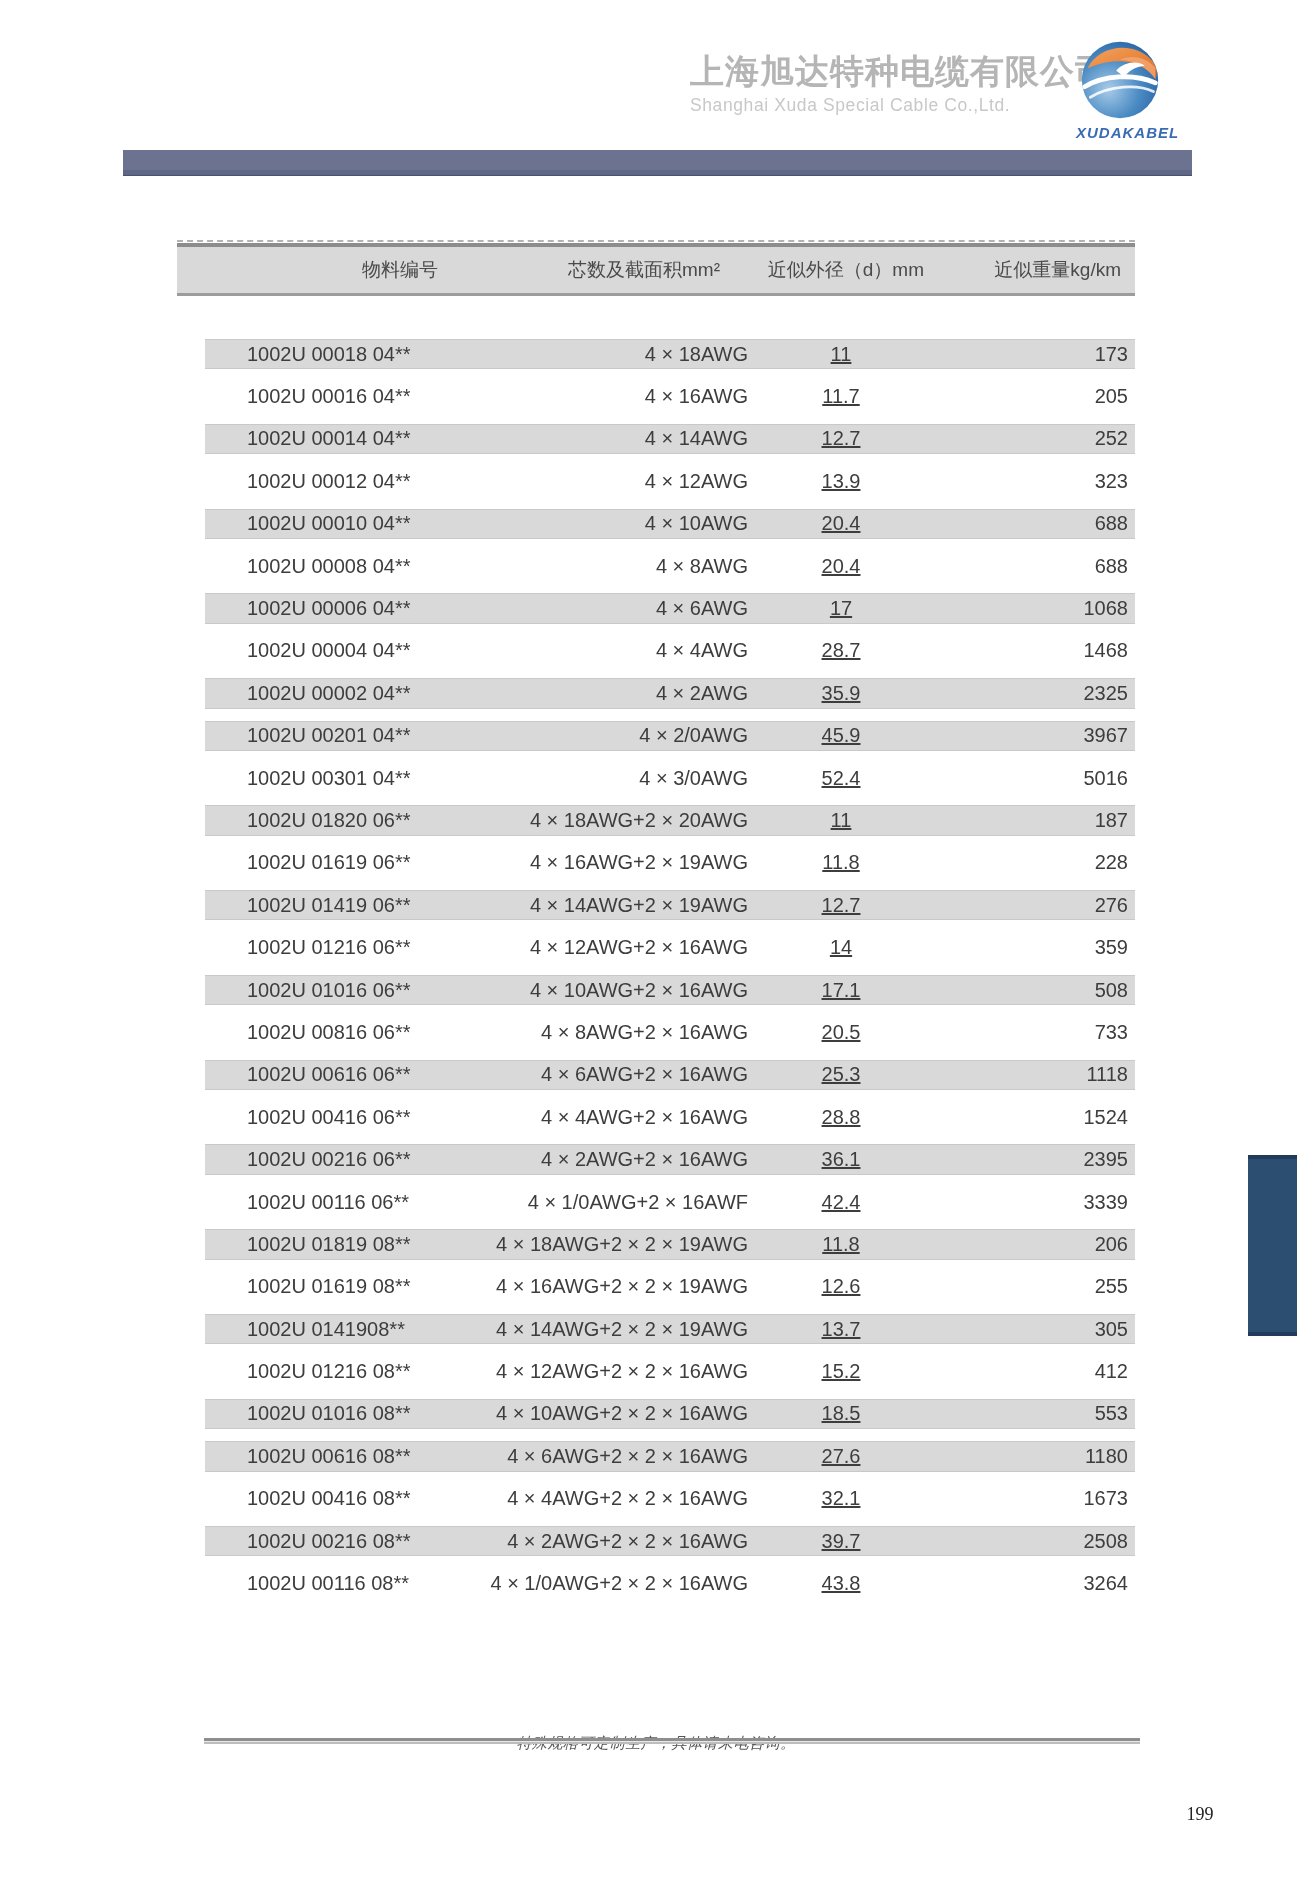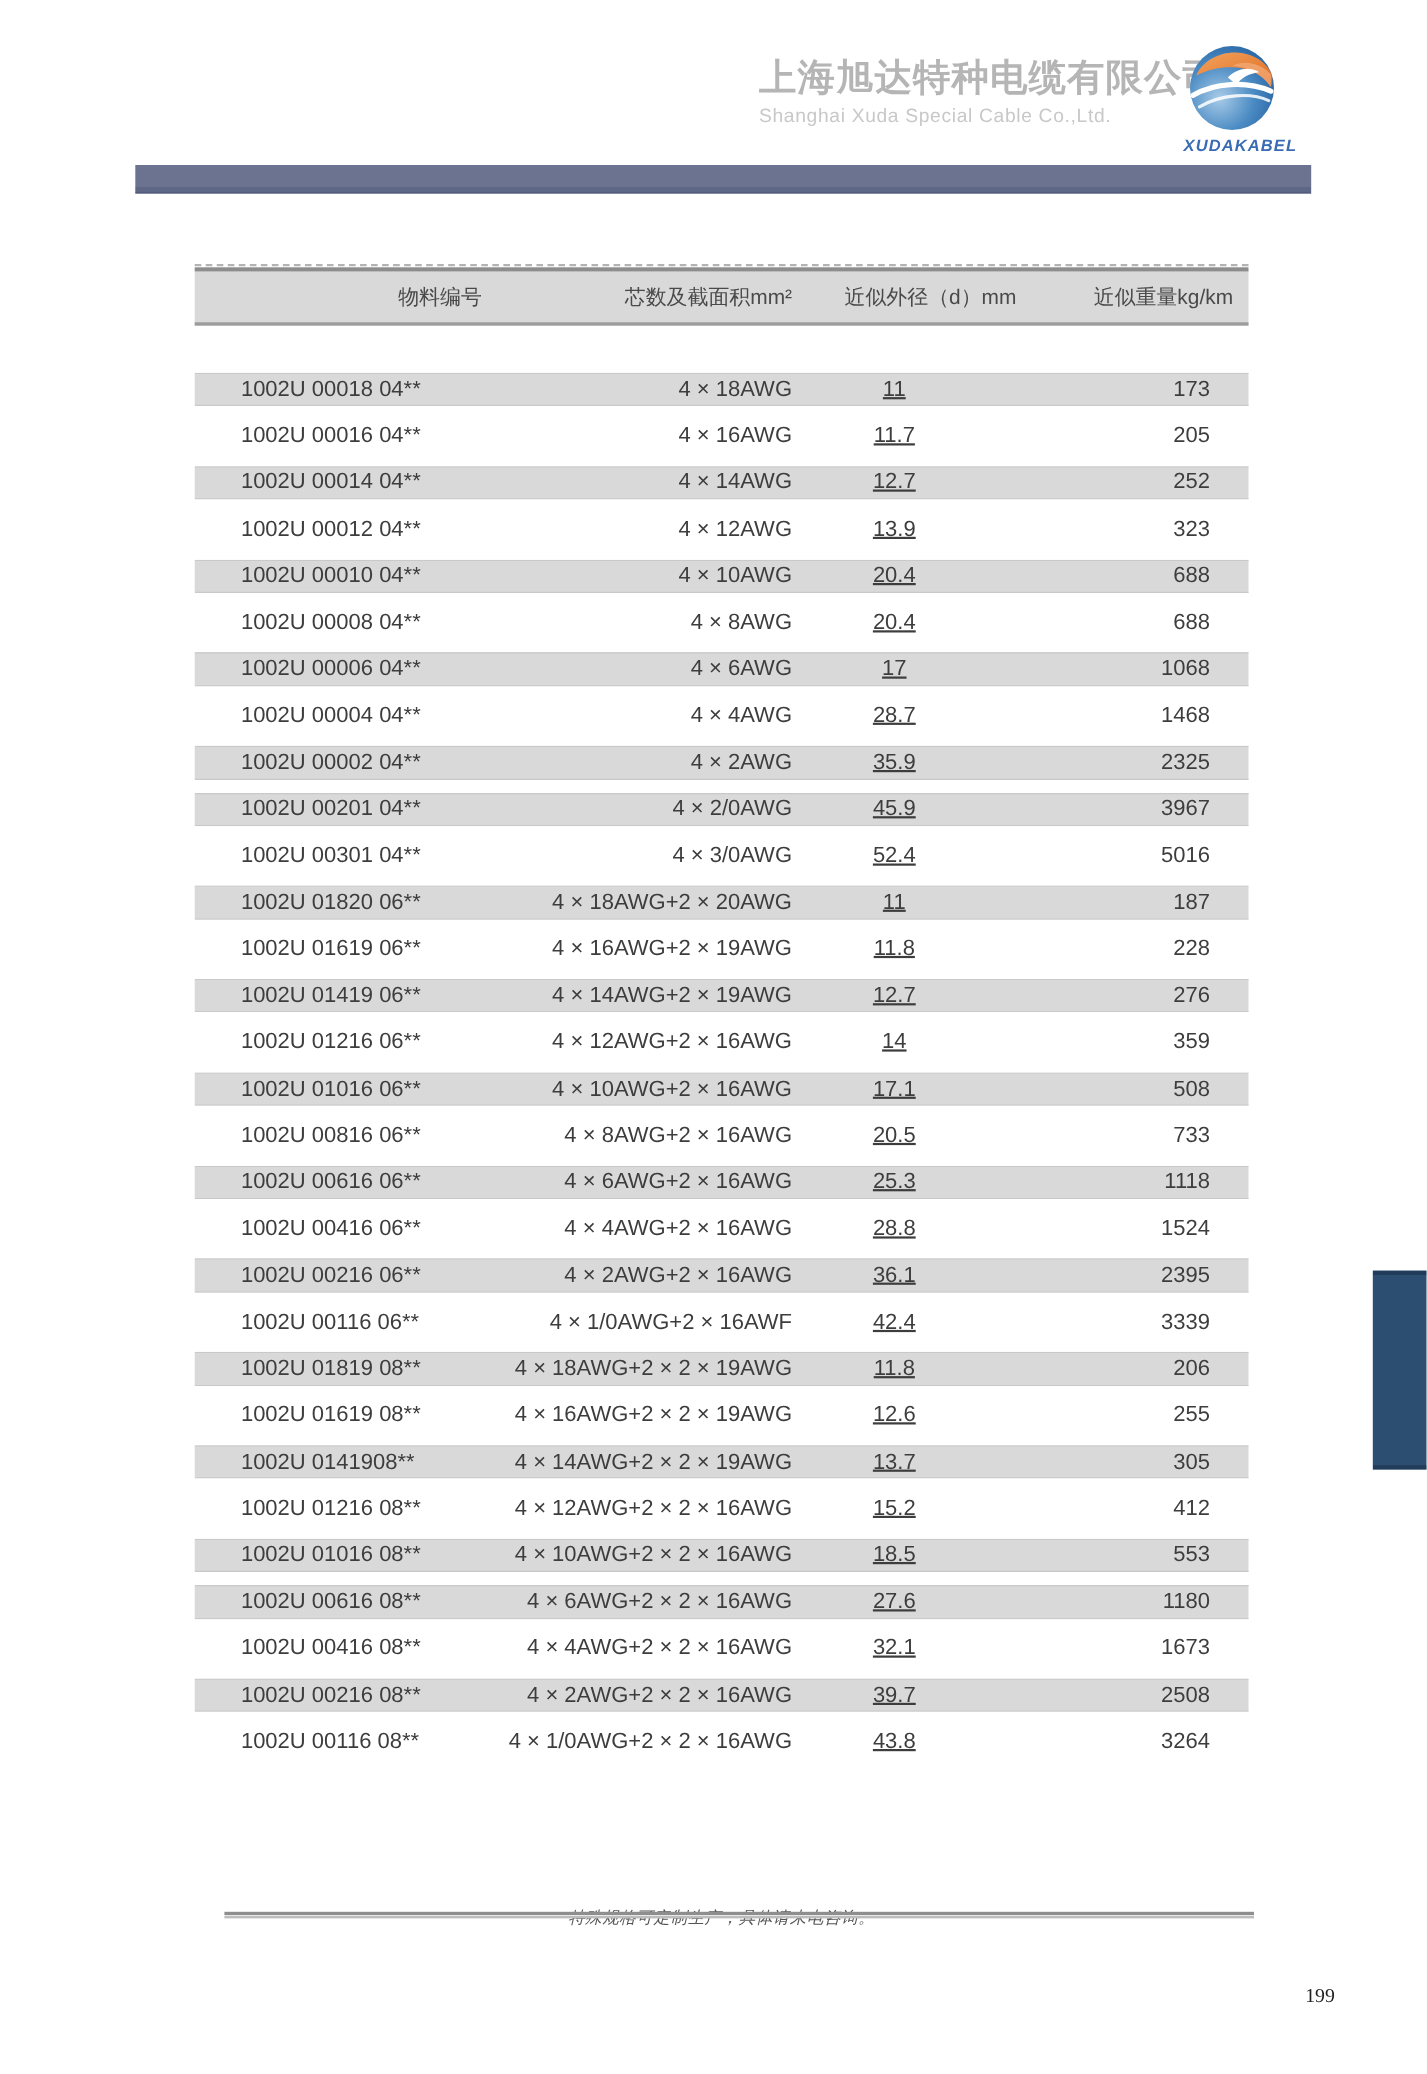--- a/index.html
+++ b/index.html
@@ -39,21 +39,21 @@
   }
   .th{white-space:nowrap;}
   .th.c0{text-align:right;padding-left:68px;}
   .th.c1{text-align:right;padding-right:20px;}
   .th.c2{text-align:right;transform:translateX(18px);}
   .th.c3{text-align:right;padding-right:14px;}
   .tbody{margin-top:37px;}
   .trow{
     position:relative;height:42.4px;
     display:grid;grid-template-columns:261px 302px 166px 229px;align-items:center;
-    font-size:20px;color:#3d3d3d;
+    font-size:20px;color:#3d3d3d;margin-left:28px;
   }
   .trow.stripe::before{
     content:"";position:absolute;left:0;right:0;top:6px;bottom:6px;
     background:var(--row-stripe,#d9d9d9);
     box-shadow:inset 0 1px 0 #c9c9c9, inset 0 -1px 0 #c9c9c9;
   }
   .cell{position:relative;white-space:nowrap;}
   .cell.c0{text-align:left;padding-left:42px;}
   .cell.c1{text-align:right;padding-right:20px;}
   .cell.c2{text-align:center;padding-right:20px;text-decoration:underline;}

